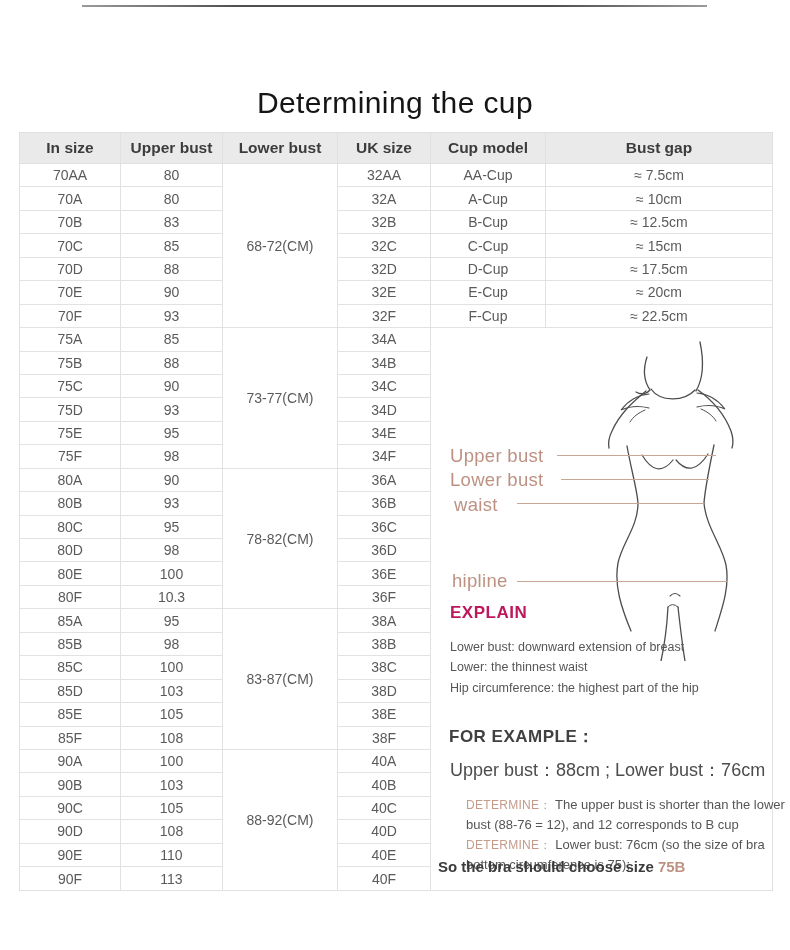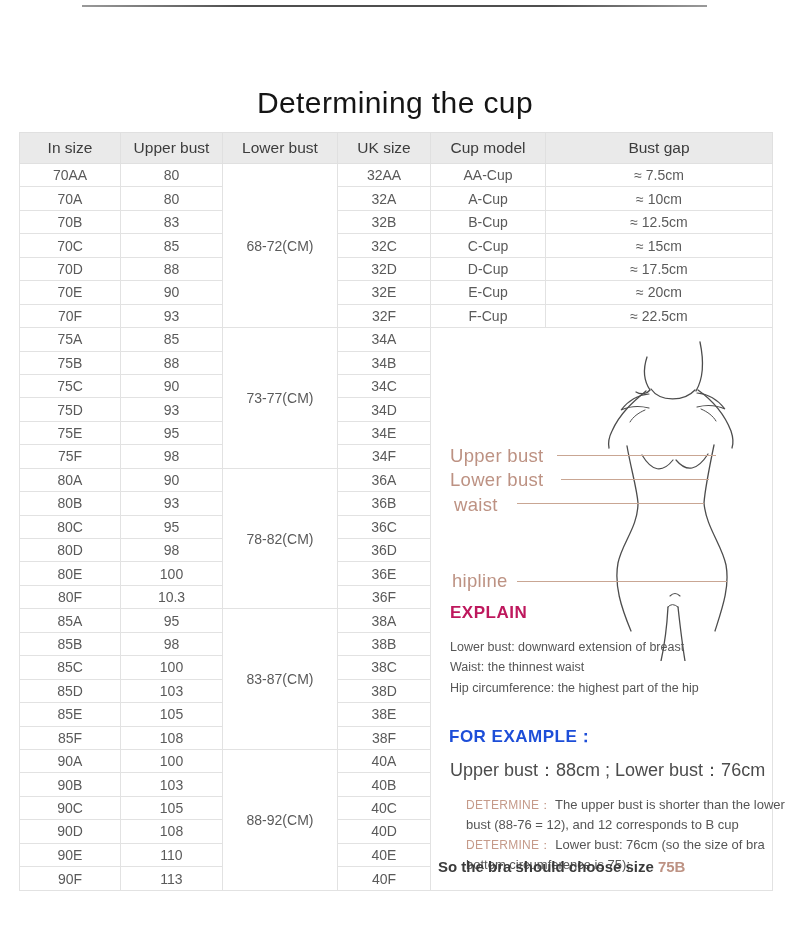--- a/index.html
+++ b/index.html
@@ -7,37 +7,37 @@
         font-family:"Liberation Sans",sans-serif;}
   
   #top-rule{position:absolute;left:82px;top:5px;width:625px;height:2px;
     background:linear-gradient(90deg,#9a9a9a,#4f4f4f 25%,#4f4f4f 75%,#9a9a9a);}
   
   #title{position:absolute;left:0;top:52px;width:790px;text-align:center;
     font-size:30px;color:#151515;letter-spacing:.4px;margin-top:34px;}
   
   table.sizes{position:absolute;left:19px;top:132px;width:753px;height:759px;
     border-collapse:collapse;table-layout:fixed;}
-  table.sizes th{background:#eaeaea;color:#3c3c3c;font-size:15.5px;font-weight:normal;
+  table.sizes th{background:#eaeaea;color:#3c3c3c;font-size:15.5px;font-weight:bold;
     border:1px solid #e0e0e0;padding:0;text-align:center;margin-left:24px;}
   table.sizes thead tr{height:31px;}
   table.sizes td{border:1px solid #e2e2e2;padding:0;text-align:center;
     font-size:14px;color:#5a5a5a;vertical-align:middle;}
   td.figure-cell{vertical-align:top;}
   
   #figure-area{position:absolute;left:430px;top:331px;width:342px;height:557px;}
   .body-sketch{position:absolute;left:80px;top:0px;width:262px;height:330px;}
   .mline{position:absolute;height:1px;background:#c9a693;}
   .lbl{position:absolute;font-size:18.5px;color:#bd9283;letter-spacing:.3px;white-space:nowrap;}
   .explain-title{position:absolute;left:20px;top:272px;font-size:17px;font-weight:bold;
     color:#be185d;letter-spacing:.5px;}
   .explain-lines{position:absolute;left:20px;top:306px;font-size:12.5px;color:#565656;
     line-height:20.4px;white-space:nowrap;}
   .example-title{position:absolute;left:19px;top:394px;font-size:17px;font-weight:bold;
-    color:#1d4ed8;letter-spacing:.5px;}
+    color:#404040;letter-spacing:.5px;}
   .example-intro{position:absolute;left:20px;top:427px;font-size:18px;color:#4c4c4c;}
   .det-p{position:absolute;left:20px;margin:16px;font-size:13px;color:#555555;line-height:20px;}
   .det-p .det-label{font-size:12px;color:#c59a89;letter-spacing:.3px;}
   .conclusion{position:absolute;left:8px;top:527px;margin:0;font-size:15px;
     font-weight:bold;color:#3b3b3b;}
   .conclusion .size-accent{color:#bd9283;margin-left:4px;}
 </style>
 </head>
 <body>
 
@@ -286,21 +286,21 @@
     <div class="mline" style="left:87px;top:250px;width:210px;"></div>
 
     <div class="lbl" style="left:20px;top:114px;">Upper bust</div>
     <div class="lbl" style="left:20px;top:138px;">Lower bust</div>
     <div class="lbl" style="left:24px;top:163px;">waist</div>
     <div class="lbl" style="left:22px;top:239px;">hipline</div>
 
     <div class="explain-title">EXPLAIN</div>
     <div class="explain-lines">
       <div>Lower bust: downward extension of breast</div>
-      <div>Waist: the thinnest waist</div>
+      <div>Lower: the thinnest waist</div>
       <div>Hip circumference: the highest part of the hip</div>
     </div>
 
     <div class="example-title">FOR EXAMPLE：</div>
     <div class="example-intro">Upper bust：88cm ; Lower bust：76cm</div>
 
     <p class="det-p" style="top:448px;width:332px;"><span class="det-label">DETERMINE：</span> <span>The upper bust is shorter than the lower bust (88-76 = 12), and 12 corresponds to B cup</span></p>
 
     <p class="det-p" style="top:488px;width:300px;"><span class="det-label">DETERMINE：</span> <span>Lower bust: 76cm (so the size of bra bottom circumference is 75);</span></p>
 

